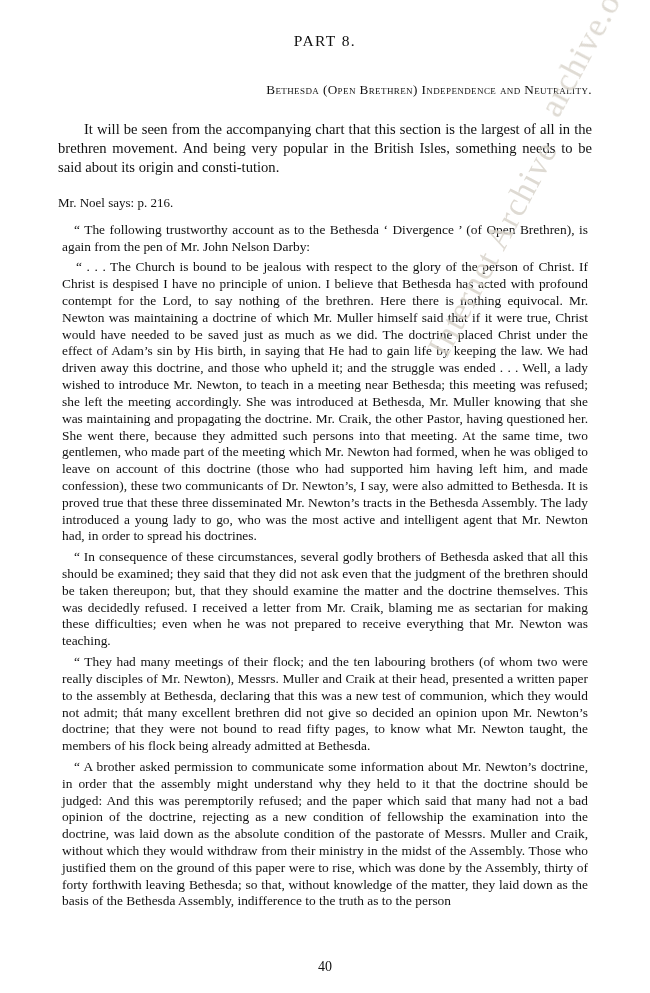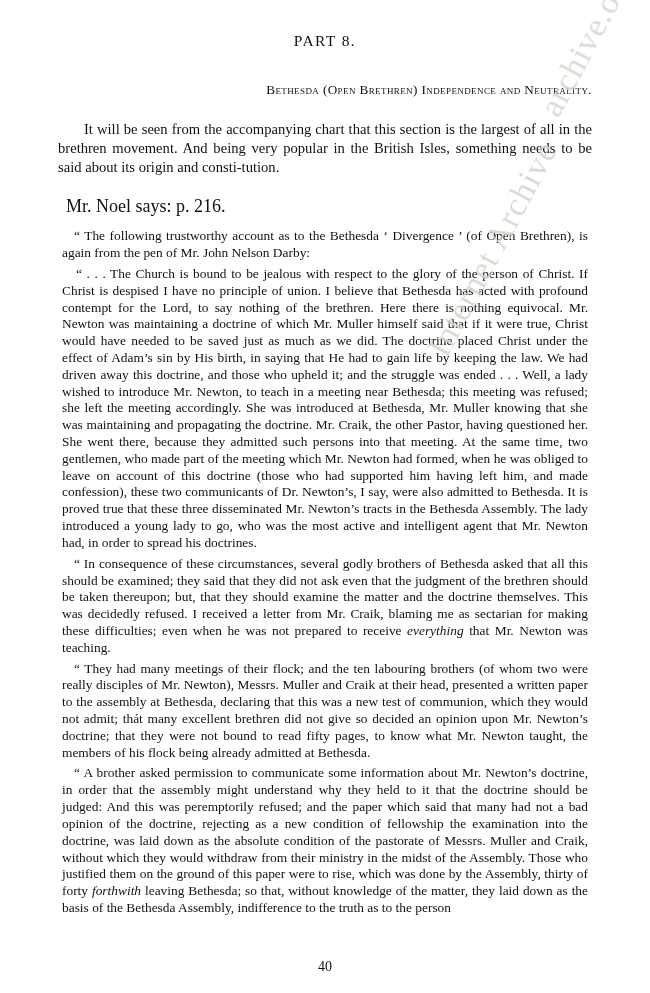--- a/index.html
+++ b/index.html
@@ -61,41 +61,41 @@
     letter-spacing: 0.4px;
   }
   .lead {
     margin: 22px 0 0 0;
     font-size: 14.6px;
     line-height: 1.30;
     text-align: justify;
     text-indent: 26px;
   }
   .noel {
-    margin: 18px 0 0 8px;
-    font-size: 18px;
+    margin: 18px 0 0 0;
+    font-size: 13px;
     line-height: 1.30;
   }
   .body-block {
     margin-top: 10px;
   }
   .para {
     font-size: 13.4px;
     line-height: 1.255;
     text-align: justify;
     margin: 4px;
     text-indent: 12px;
   }
   .para + .para {
     margin-top: 0.5px;
   }
   .para.inner {
     text-indent: 14px;
   }
-  .ital { font-style: italic; }
+  .ital { }
   .pageno {
     position: absolute;
     bottom: 18px;
     left: 0;
     width: 650px;
     text-align: center;
     font-size: 14px;
     margin-top: 36px;
   }
 </style>

